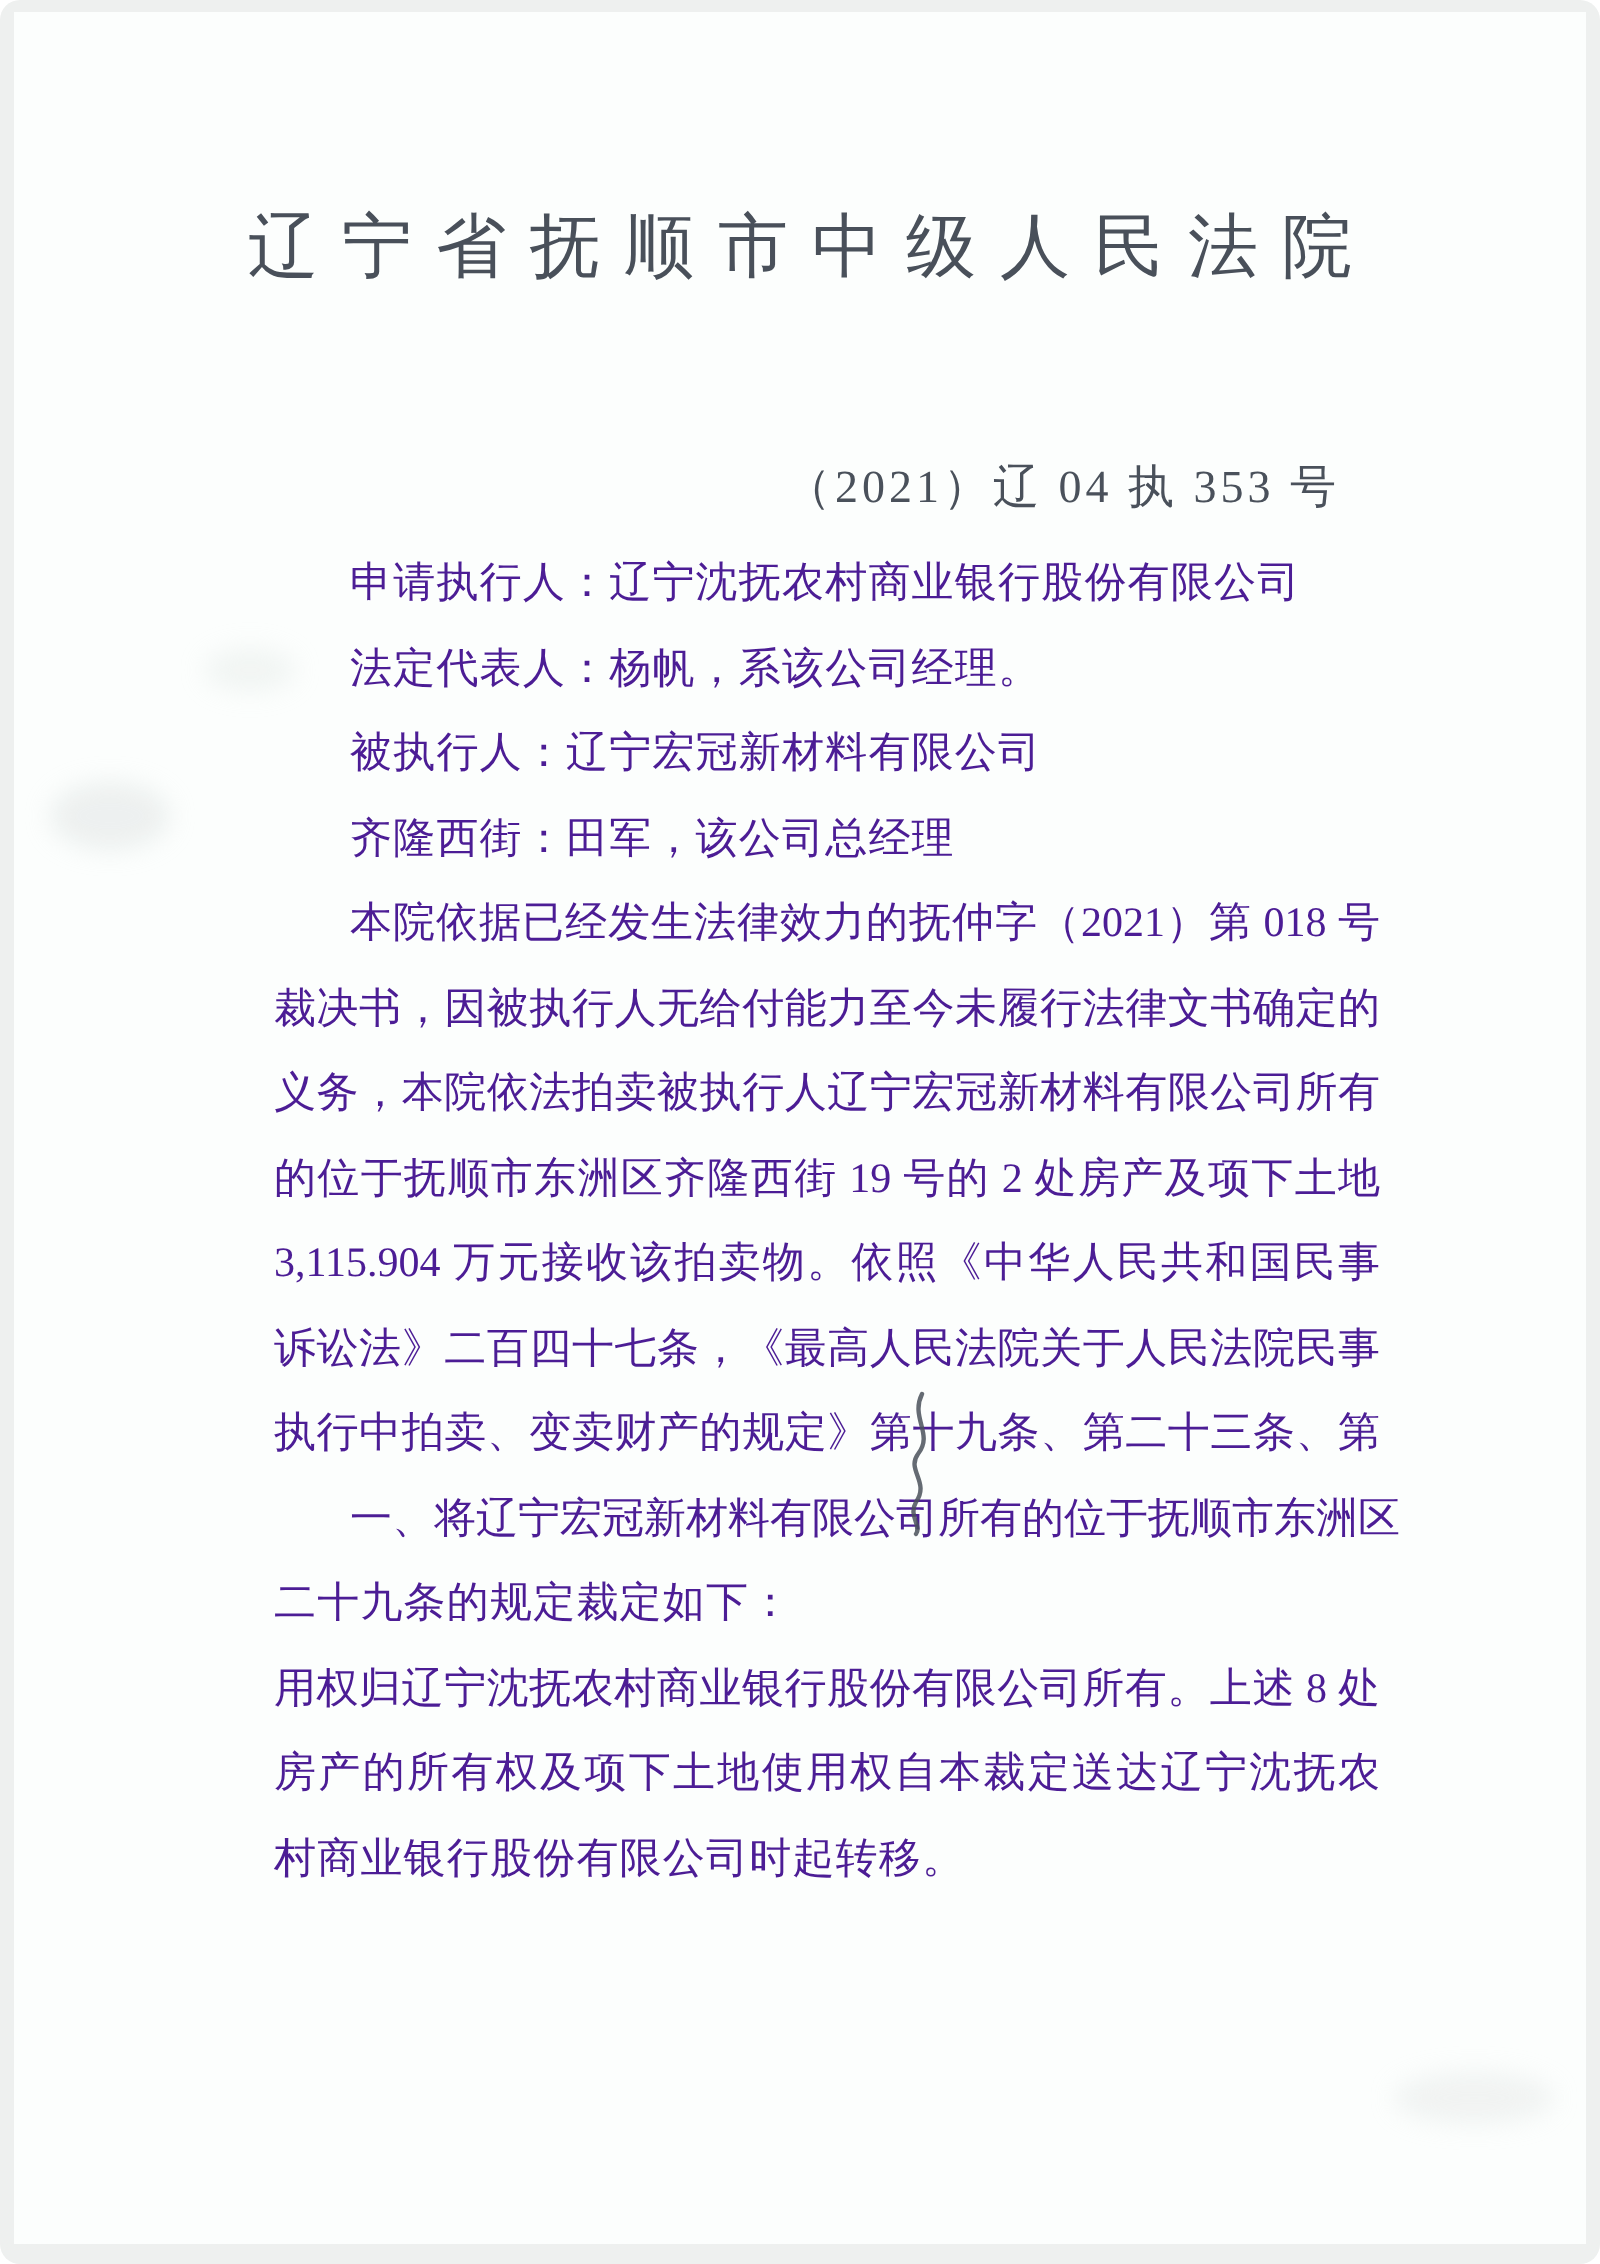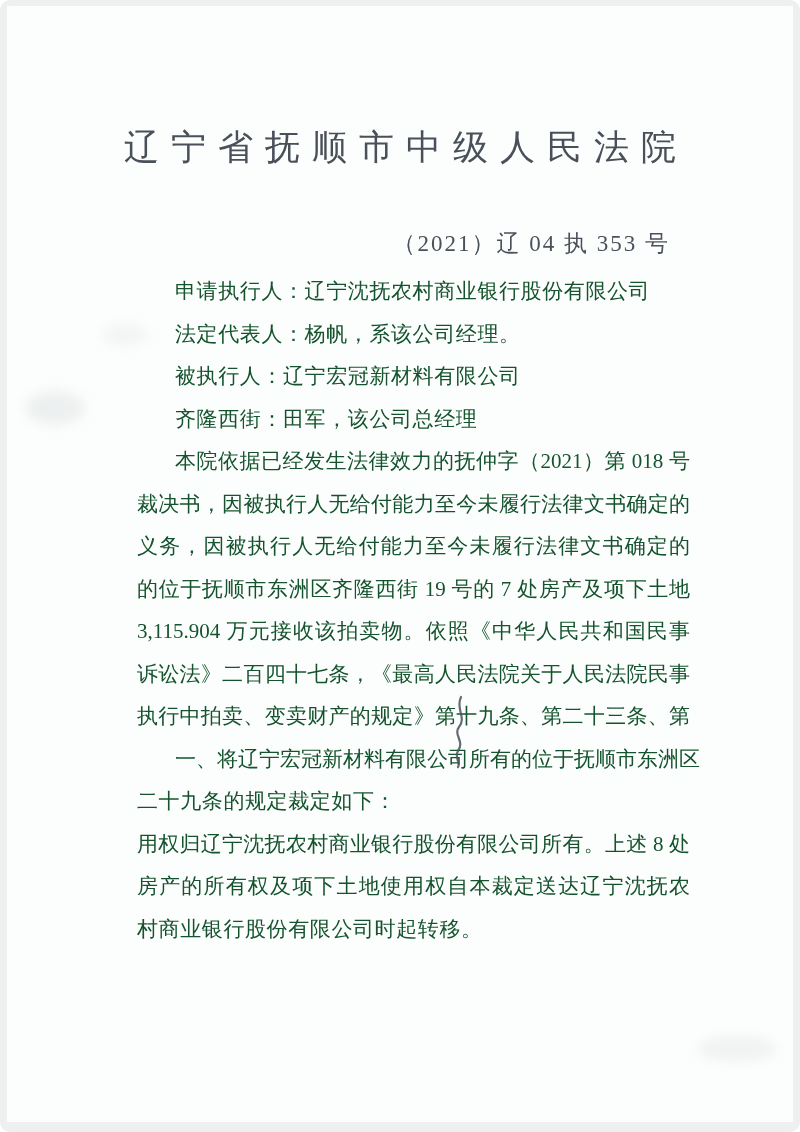--- a/index.html
+++ b/index.html
@@ -34,21 +34,20 @@
   .court-name {
     position: absolute;
     left: 0; right: 0; top: 99px;
     text-align: center;
     font-size: 35px;
     line-height: 38px;
     letter-spacing: 12px;
     padding-left: 12px;               
     color: #49505a;
     white-space: nowrap;
-    margin-top: 24px;
   }
   .doc-title {
     position: absolute;
     left: 0; right: 0; top: 183px;
     text-align: center;
     font-size: 33px;
     line-height: 36px;
     letter-spacing: 30px;
     padding-left: 30px;
     color: #49505a;
@@ -61,21 +60,21 @@
     font-size: 23px;
     line-height: 28px;
     letter-spacing: 2px;
     color: #4a515b;
     white-space: nowrap;
   }
   .body-text {
     position: absolute;
     left: 130px; top: 264px;
     width: 553px;
-    color: #14532d;
+    color: #4c1d95;
     font-size: 21px;
   }
   .line {
     height: 42.5px;
     line-height: 42.5px;
     text-align: justify;
     text-align-last: justify;
     text-justify: inter-character;
     white-space: nowrap;
   }
@@ -106,22 +105,22 @@
 
     <div class="case-number">（2021）辽 04 执 353 号</div>
 
     <div class="body-text" id="body-lines">
         <div class="line noj ind">申请执行人：辽宁沈抚农村商业银行股份有限公司</div>
         <div class="line noj ind">法定代表人：杨帆，系该公司经理。</div>
         <div class="line noj ind">被执行人：辽宁宏冠新材料有限公司</div>
         <div class="line noj ind">齐隆西街：田军，该公司总经理</div>
         <div class="line ind">本院依据已经发生法律效力的抚仲字（2021）第 018 号</div>
         <div class="line">裁决书，因被执行人无给付能力至今未履行法律文书确定的</div>
-        <div class="line">义务，因被执行人无给付能力至今未履行法律文书确定的</div>
-        <div class="line">的位于抚顺市东洲区齐隆西街 19 号的 7 处房产及项下土地</div>
+        <div class="line">义务，本院依法拍卖被执行人辽宁宏冠新材料有限公司所有</div>
+        <div class="line">的位于抚顺市东洲区齐隆西街 19 号的 2 处房产及项下土地</div>
         <div class="line">3,115.904 万元接收该拍卖物。依照《中华人民共和国民事</div>
         <div class="line">诉讼法》二百四十七条，《最高人民法院关于人民法院民事</div>
         <div class="line">执行中拍卖、变卖财产的规定》第十九条、第二十三条、第</div>
         <div class="line ind">一、将辽宁宏冠新材料有限公司所有的位于抚顺市东洲区</div>
         <div class="line noj">二十九条的规定裁定如下：</div>
         <div class="line">用权归辽宁沈抚农村商业银行股份有限公司所有。上述 8 处</div>
         <div class="line">房产的所有权及项下土地使用权自本裁定送达辽宁沈抚农</div>
         <div class="line noj">村商业银行股份有限公司时起转移。</div>
       </div>
 

